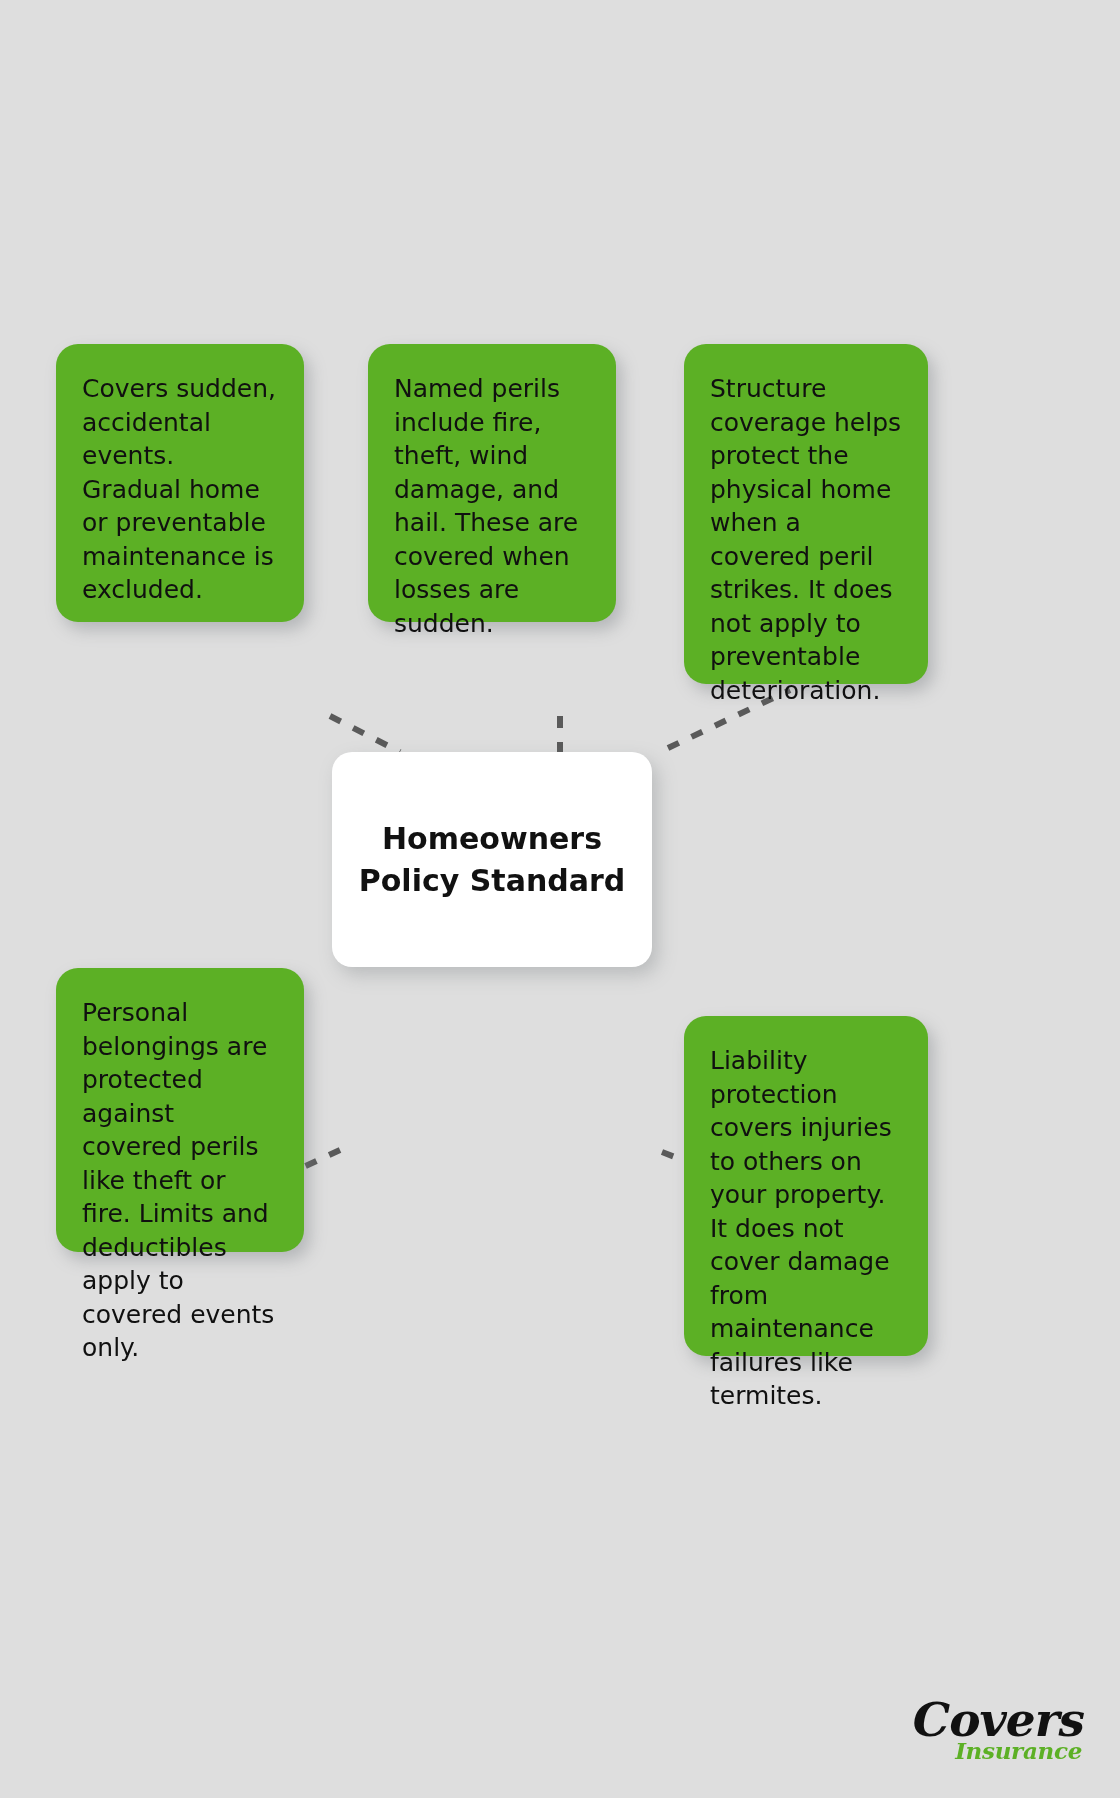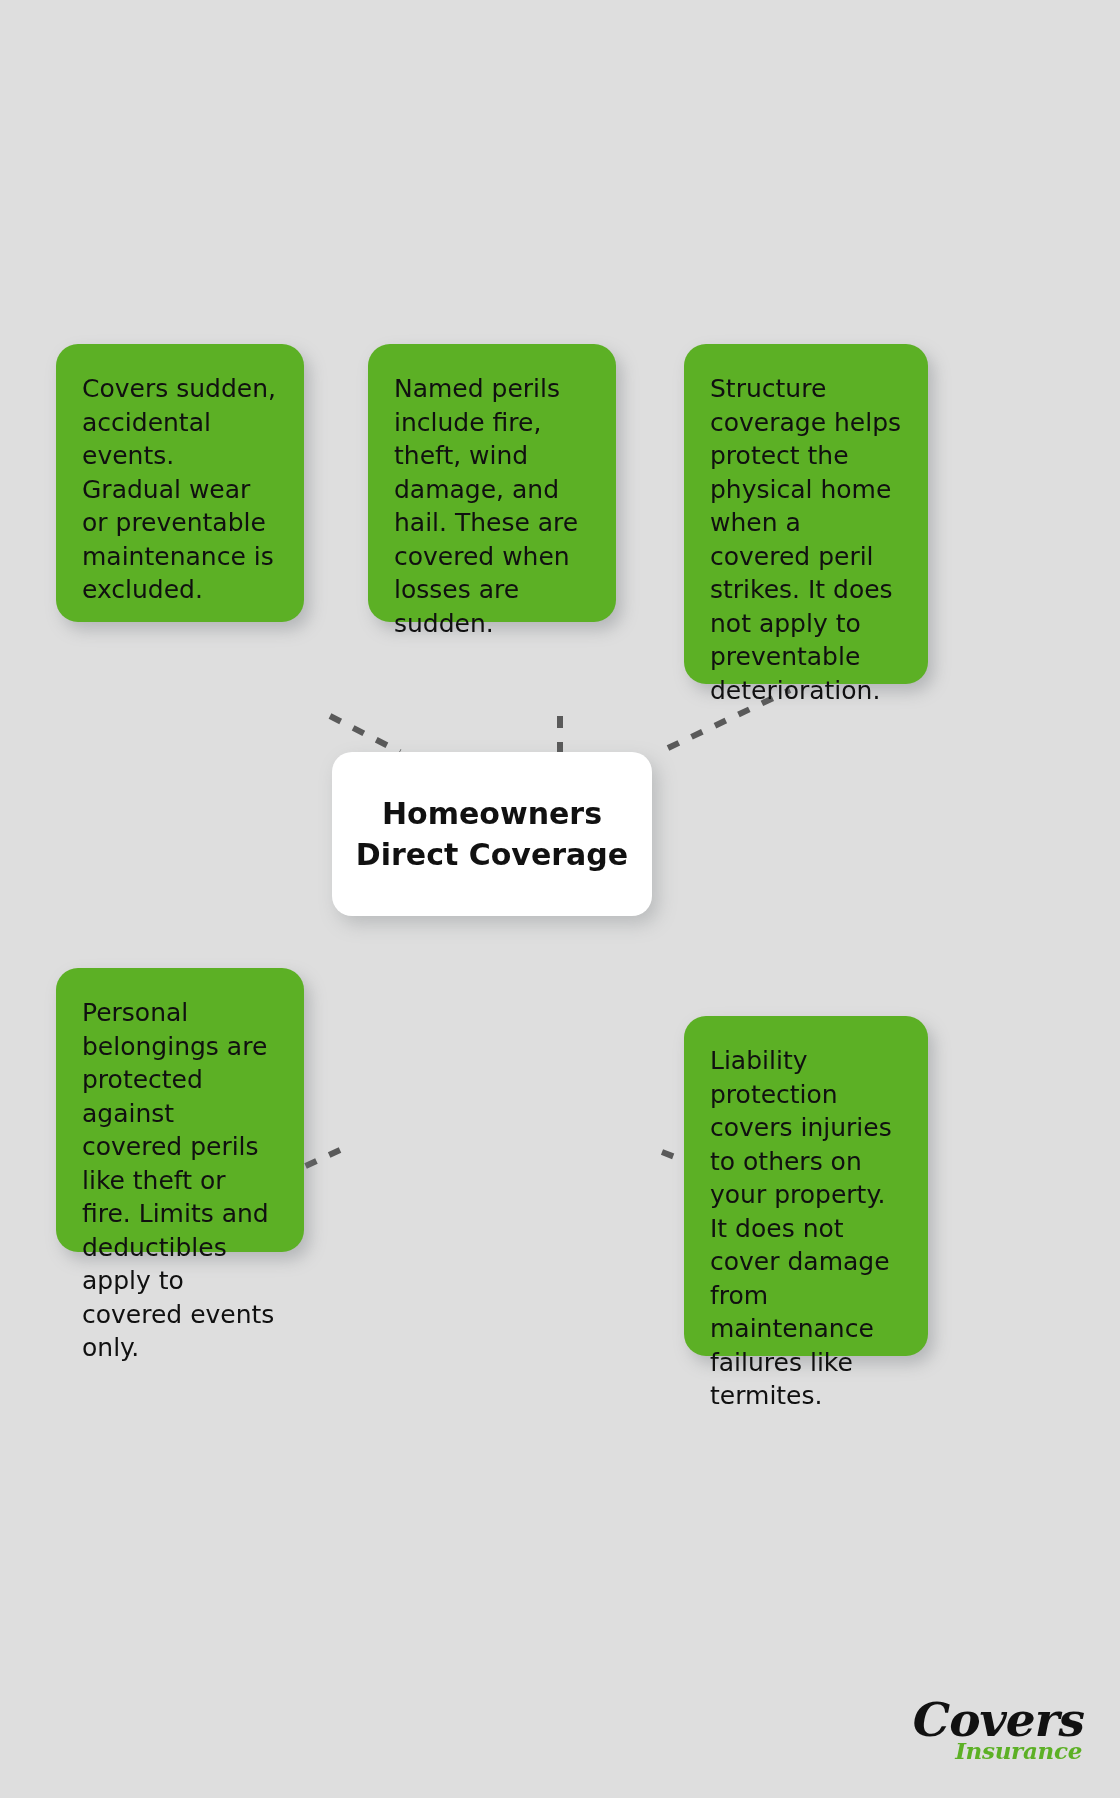--- a/index.html
+++ b/index.html
@@ -75,21 +75,21 @@
   
   #card-4 { left: 56px;  top: 968px; width: 248px; height: 284px; }
   #card-5 { left: 684px; top: 1016px; width: 244px; height: 340px; }
 
   
   #center-hub {
     position: absolute;
     left: 332px;
     top: 752px;
     width: 320px;
-    height: 164px;
+    height: 215px;
     background: #ffffff;
     border-radius: 20px;
     box-shadow: 6px 8px 18px rgba(120,125,130,0.35);
     display: flex;
     flex-direction: column;
     align-items: center;
     justify-content: center;
   }
   .hub-line {
     display: block;
@@ -144,42 +144,42 @@
     <line x1="560" y1="716" x2="560" y2="752" stroke="#5a5a5a" stroke-width="6" stroke-dasharray="12 14" stroke-linecap="butt"></line>
 
     <line x1="668" y1="748" x2="790" y2="690" stroke="#5a5a5a" stroke-width="6" stroke-dasharray="12 14" stroke-linecap="butt"></line>
 
     <line x1="340" y1="1150" x2="250" y2="1192" stroke="#5a5a5a" stroke-width="6" stroke-dasharray="12 14" stroke-linecap="butt"></line>
 
     <line x1="662" y1="1152" x2="786" y2="1200" stroke="#5a5a5a" stroke-width="6" stroke-dasharray="12 14" stroke-linecap="butt"></line>
   </svg>
 
   <div class="card" id="card-1">
-    <span class="card-text">Covers sudden, accidental events. Gradual wear or preventable maintenance is excluded.</span>
+    <span class="card-text">Covers sudden, accidental events. Gradual home or preventable maintenance is excluded.</span>
   </div>
 
   <div class="card" id="card-3">
     <span class="card-text">Structure coverage helps protect the physical home when a covered peril strikes. It does not apply to preventable deterioration.</span>
   </div>
 
   <div class="card" id="card-2">
     <span class="card-text">Named perils include fire, theft, wind damage, and hail. These are covered when losses are sudden.</span>
   </div>
 
   <div class="card" id="card-4">
     <span class="card-text">Personal belongings are protected against covered perils like theft or fire. Limits and deductibles apply to covered events only.</span>
   </div>
 
   <div class="card" id="card-5">
     <span class="card-text">Liability protection covers injuries to others on your property. It does not cover damage from maintenance failures like termites.</span>
   </div>
 
   <div id="center-hub">
     <span class="hub-line">Homeowners</span>
-    <span class="hub-line">Direct Coverage</span>
+    <span class="hub-line">Policy Standard</span>
   </div>
 
   <div id="logo">
     <span class="logo-primary">Covers</span>
     <span class="logo-secondary">Insurance</span>
   </div>
 
 </div>
 
 </body></html>

